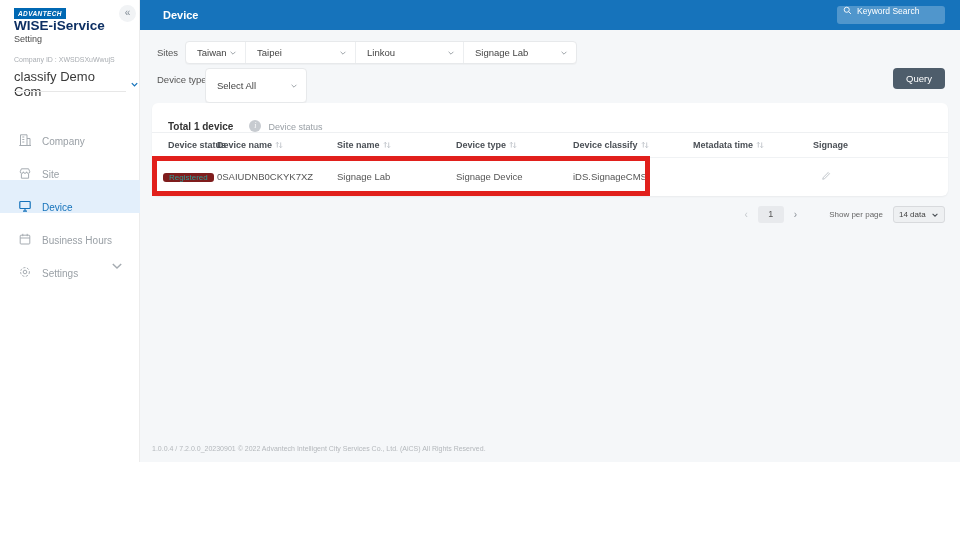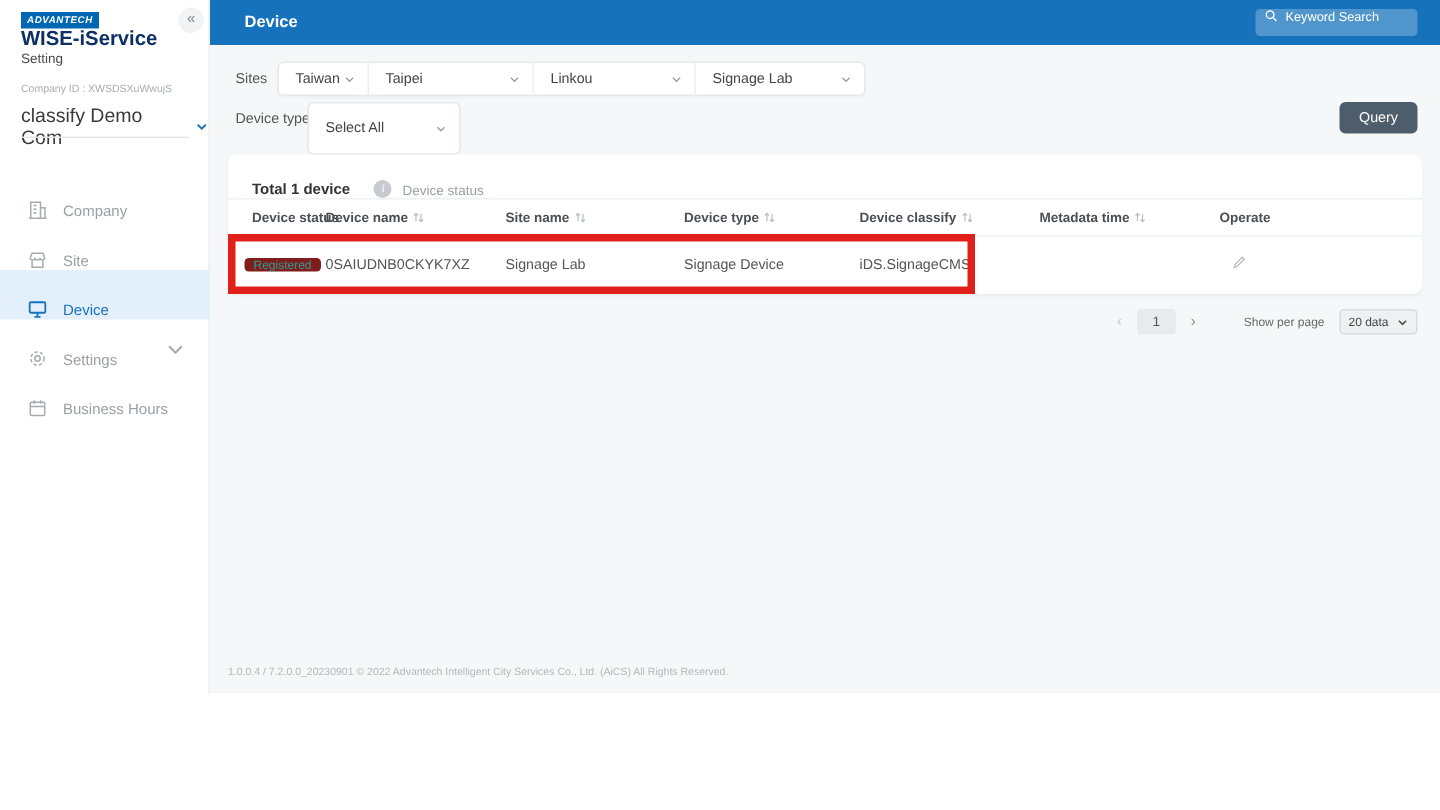--- a/index.html
+++ b/index.html
@@ -113,34 +113,34 @@
       </div>
       <div class="menu-item active">
         <svg viewBox="0 0 14 14">
             <rect x="1.8" y="2.5" width="10.4" height="7" rx="0.8"></rect>
             <path d="M5 12.2 h4 M7 9.5 v2.7"></path>
           </svg>
         <span>Device</span>
       </div>
       <div class="menu-item">
         <svg viewBox="0 0 14 14">
+            <rect x="2.2" y="3.2" width="9.6" height="8.8" rx="0.8"></rect>
+            <path d="M2.2 6 h9.6 M4.8 1.8 v2.4 M9.2 1.8 v2.4"></path>
+          </svg>
+        <span>Business Hours</span>
+      </div>
+      <div class="menu-item">
+        <svg viewBox="0 0 14 14">
             <circle cx="7" cy="7" r="1.8"></circle>
             <circle cx="7" cy="7" r="4.4" stroke-dasharray="2.2 1.5"></circle>
           </svg>
         <span>Settings</span>
         <span class="menu-chevron"><svg width="8" height="8" viewBox="0 0 10 10" fill="none" stroke="#9aa0a6" stroke-width="1.2">
               <path d="M2 3.5 L5 6.5 L8 3.5"></path>
             </svg></span>
-      </div>
-      <div class="menu-item">
-        <svg viewBox="0 0 14 14">
-            <rect x="2.2" y="3.2" width="9.6" height="8.8" rx="0.8"></rect>
-            <path d="M2.2 6 h9.6 M4.8 1.8 v2.4 M9.2 1.8 v2.4"></path>
-          </svg>
-        <span>Business Hours</span>
       </div>
     </div>
   </div>
 
   <div class="topbar">
     <div class="topbar-title">Device</div>
     <div class="search-box">
       <svg viewBox="0 0 12 12" stroke-width="1.2">
           <circle cx="5" cy="5" r="3.4"></circle>
           <path d="M7.6 7.6 L10.6 10.6"></path>
@@ -249,21 +249,21 @@
         <div class="th">
             <span>Metadata time</span>
             <span class="sort">
               <svg viewBox="0 0 9 9" stroke-width=".9">
                 <path d="M2.6 7.4 V1.6 M1.1 3 L2.6 1.4 L4.1 3"></path>
                 <path d="M6.4 1.6 V7.4 M4.9 6 L6.4 7.6 L7.9 6"></path>
               </svg>
             </span>
           </div>
         <div class="th">
-            <span>Operate</span>
+            <span>Signage</span>
           </div>
       </div>
 
       <div class="tgrid trow">
         <div><span class="badge">Registered</span></div>
         <div>0SAIUDNB0CKYK7XZ</div>
         <div>Signage Lab</div>
         <div>Signage Device</div>
         <div>iDS.SignageCMS</div>
         <div></div>
@@ -272,21 +272,21 @@
             </svg></div>
       </div>
     </div>
 
     <div class="pagination">
       <span class="pg-chev">‹</span>
       <span class="pg-num">1</span>
       <span class="pg-chev next">›</span>
       <span class="pg-label">Show per page</span>
       <span class="pg-size">
-        <span>20 data</span>
+        <span>14 data</span>
         <span class="chev">
             <svg viewBox="0 0 10 10" stroke-width="1.3">
               <path d="M2 3.5 L5 6.5 L8 3.5"></path>
             </svg>
           </span>
       </span>
     </div>
 
     <div class="footer-text">1.0.0.4 / 7.2.0.0_20230901 © 2022 Advantech Intelligent City Services Co., Ltd. (AiCS) All Rights Reserved.</div>
   </div>

